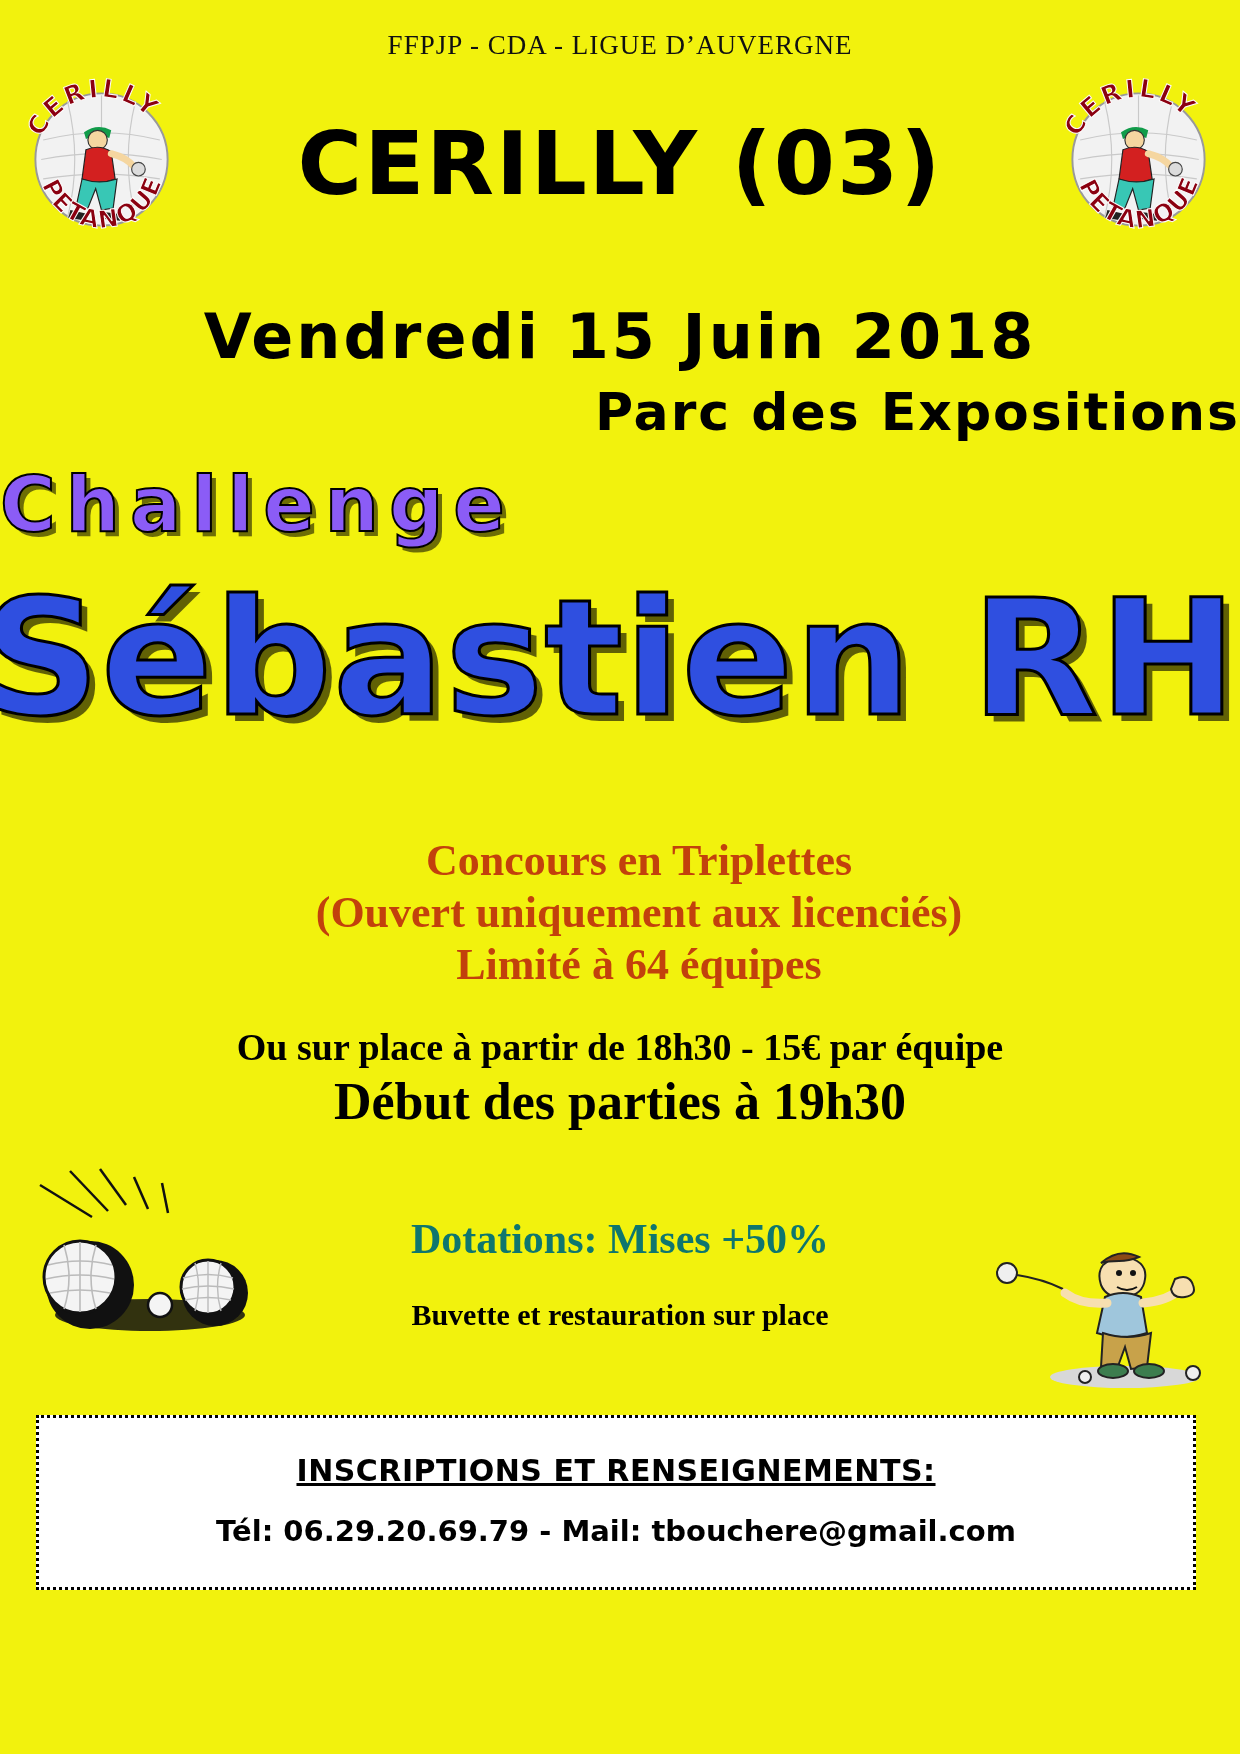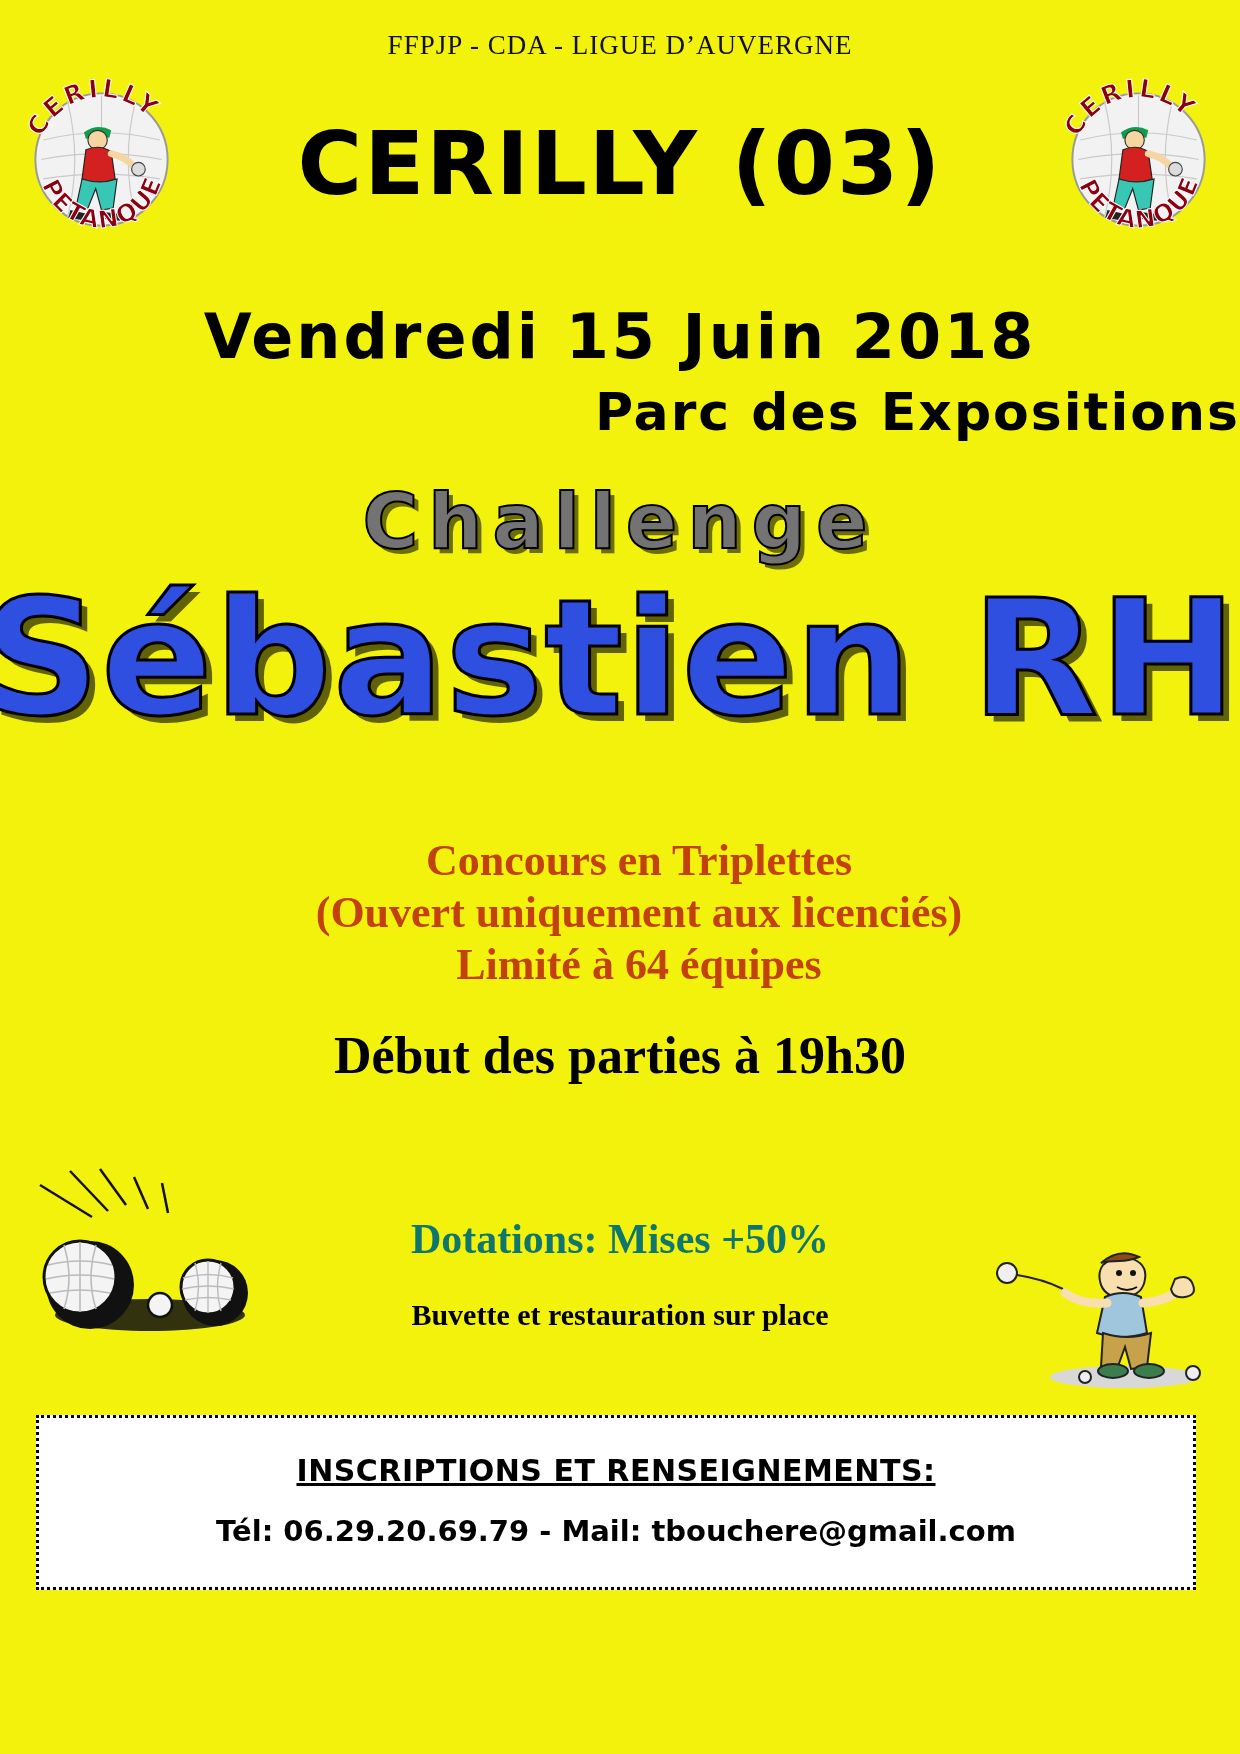--- a/index.html
+++ b/index.html
@@ -78,29 +78,27 @@
     letter-spacing: 2px;
     color: #000;
   }
 
   
   .challenge-word {
     position: absolute;
     top: 460px;
     left: 0;
     width: 100%;
-    text-align: center;
     font-family: "DejaVu Sans", sans-serif;
     font-weight: bold;
     font-size: 76px;
     letter-spacing: 10px;
-    color: #737373;
+    color: #8b5cf6;
     -webkit-text-stroke: 2px #000;
     text-shadow: 5px 5px 0 rgba(0,0,0,0.55);
-    margin-top: 17px;
   }
   .challenge-name {
     position: absolute;
     top: 565px;
     left: 0;
     width: 100%;
     text-align: center;
     font-family: "DejaVu Sans", sans-serif;
     font-weight: bold;
     font-size: 160px;
@@ -292,20 +290,21 @@
 <div class="challenge-word">Challenge</div>
 <div class="challenge-name">Sébastien RHETAT</div>
 
 <div class="format-block">
   <div class="fmt1">Concours en Triplettes</div>
   <div class="fmt2">(Ouvert uniquement aux licenciés)</div>
   <div class="fmt3">Limité à 64 équipes</div>
 </div>
 
 <div class="insc-block">
+  <div class="ins2">Ou sur place à partir de 18h30 - 15€ par équipe</div>
   <div class="ins3">Début des parties à 19h30</div>
 </div>
 
 <div class="dotations">Dotations: Mises +50%</div>
 <div class="buvette">Buvette et restauration sur place</div>
 
 <svg class="boules-art" viewBox="0 0 265 195">
   <g stroke="#111" stroke-width="2.5" fill="none">
     <path d="M10 20 L62 52"></path>
       <path d="M40 6 L78 46"></path>

